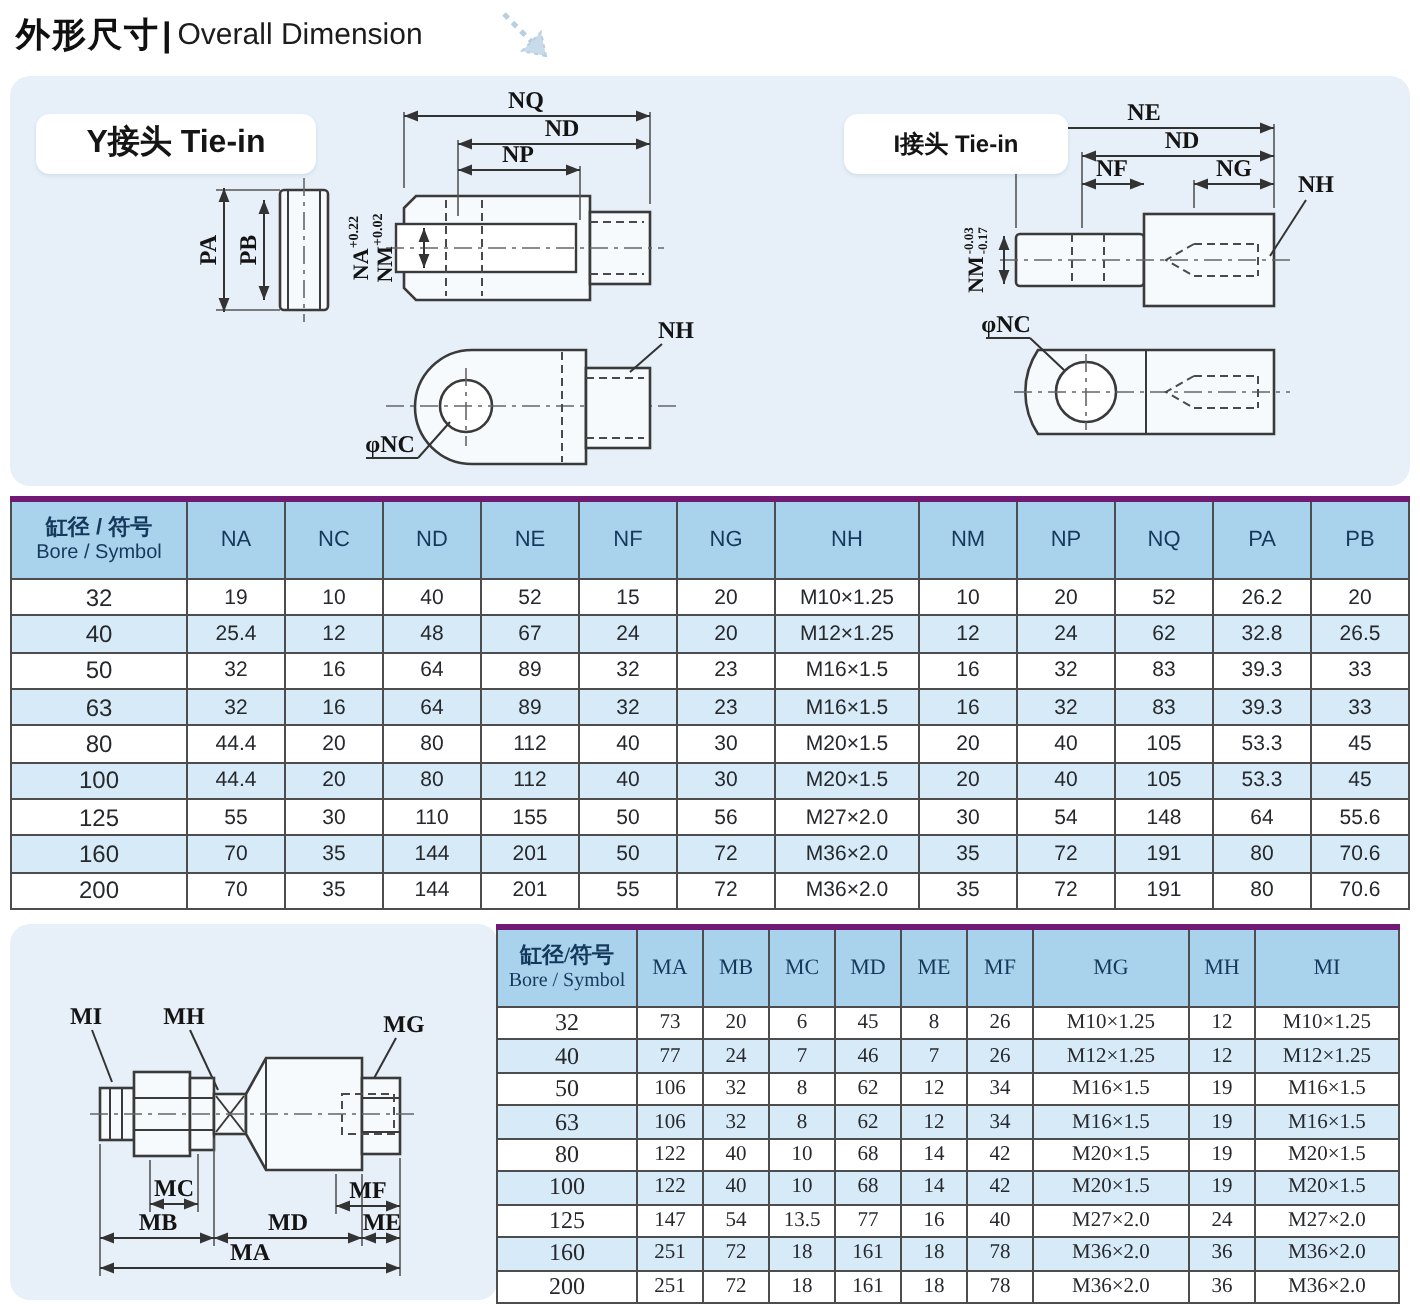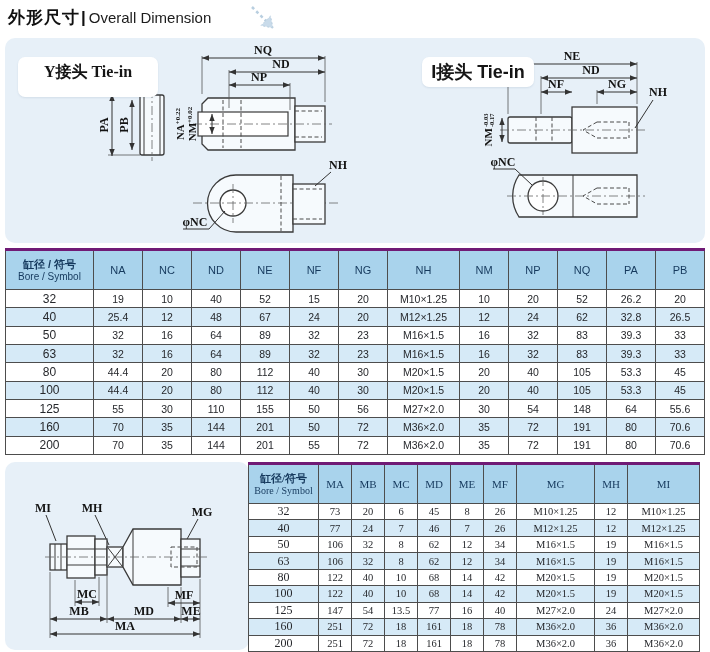--- a/index.html
+++ b/index.html
@@ -11,22 +11,22 @@
   .title-zh { font-size:17px; font-weight:bold; color:#101010; letter-spacing:1px; }
   .title-sep { font-size:17px; font-weight:bold; color:#101010; margin:0 3px 0 1px; }
   .title-en { font-size:15px; color:#1c1c1c; }
 
   .panel { position:absolute; background:#e7f0f8; border-radius:10px; }
   #panel-top { left:5px; top:38px; width:700px; height:205px; }
   #panel-float { left:5px; top:462px; width:244px; height:188px; }
 
   .section-label { position:absolute; background:#fff; border-radius:7px; text-align:center;
       font-weight:bold; color:#151515; box-shadow:0 1px 2px rgba(60,90,120,.12); white-space:nowrap; }
-  #label-y { left:18px; top:57px; width:140px; height:40px; line-height:30px; font-size:16px;font-family:Liberation Serif, serif; }
-  #label-i { left:422px; top:57px; width:112px; height:30px; line-height:30px; font-size:18px; }
+  #label-y { left:18px; top:57px; width:140px; height:30px; line-height:30px; font-size:16px; }
+  #label-i { left:422px; top:57px; width:112px; height:30px; line-height:30px; font-size:12px; }
   #label-float { left:48px; top:468px; width:172px; height:27px; line-height:27px; font-size:16px; }
 
   svg.drawing { position:absolute; }
   #svg-tie-in { left:5px; top:38px; }
   #svg-float { left:5px; top:462px; }
   svg .oln  { stroke:#3a3a3a; stroke-width:1.3; fill:#f6fafd; }
   svg .oln2 { stroke:#3a3a3a; stroke-width:1; fill:none; }
   svg .slot { stroke:#3a3a3a; stroke-width:1.2; fill:#ffffff; }
   svg .hole { stroke:#3a3a3a; stroke-width:1.3; fill:#ffffff; }
   svg .dsh  { stroke:#4a4a4a; stroke-width:1; stroke-dasharray:4 2.5; fill:none; }

